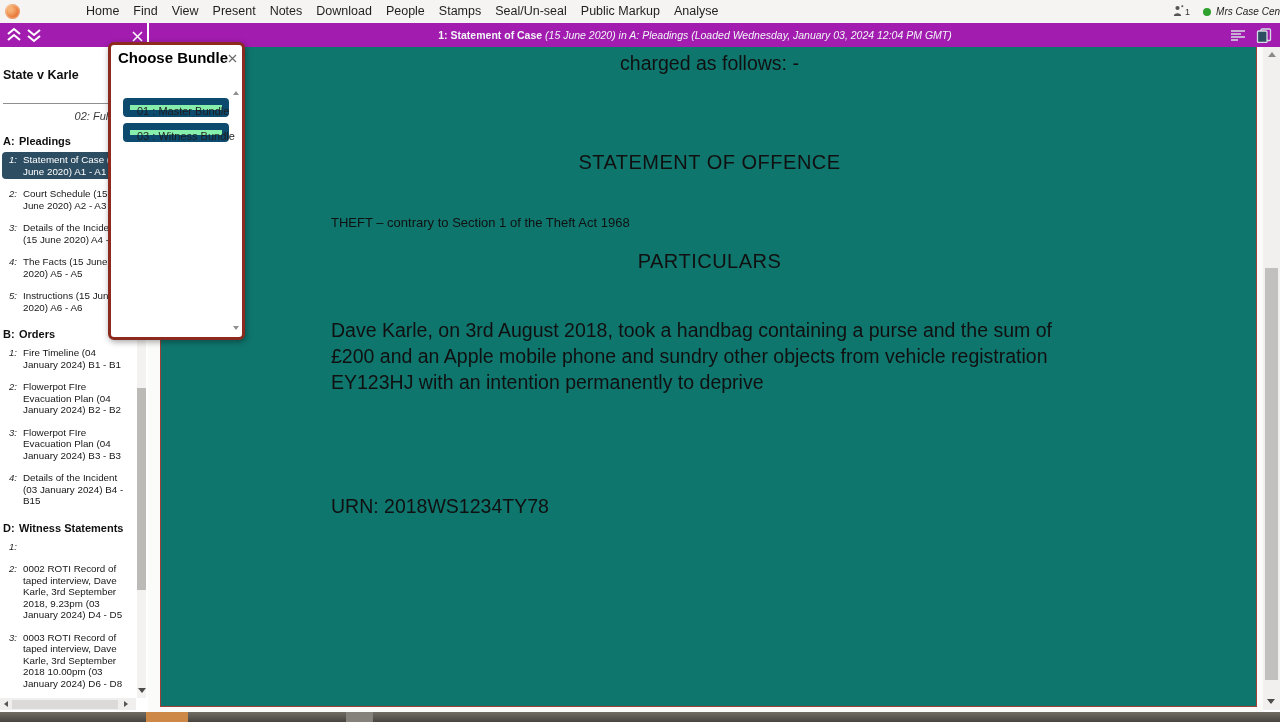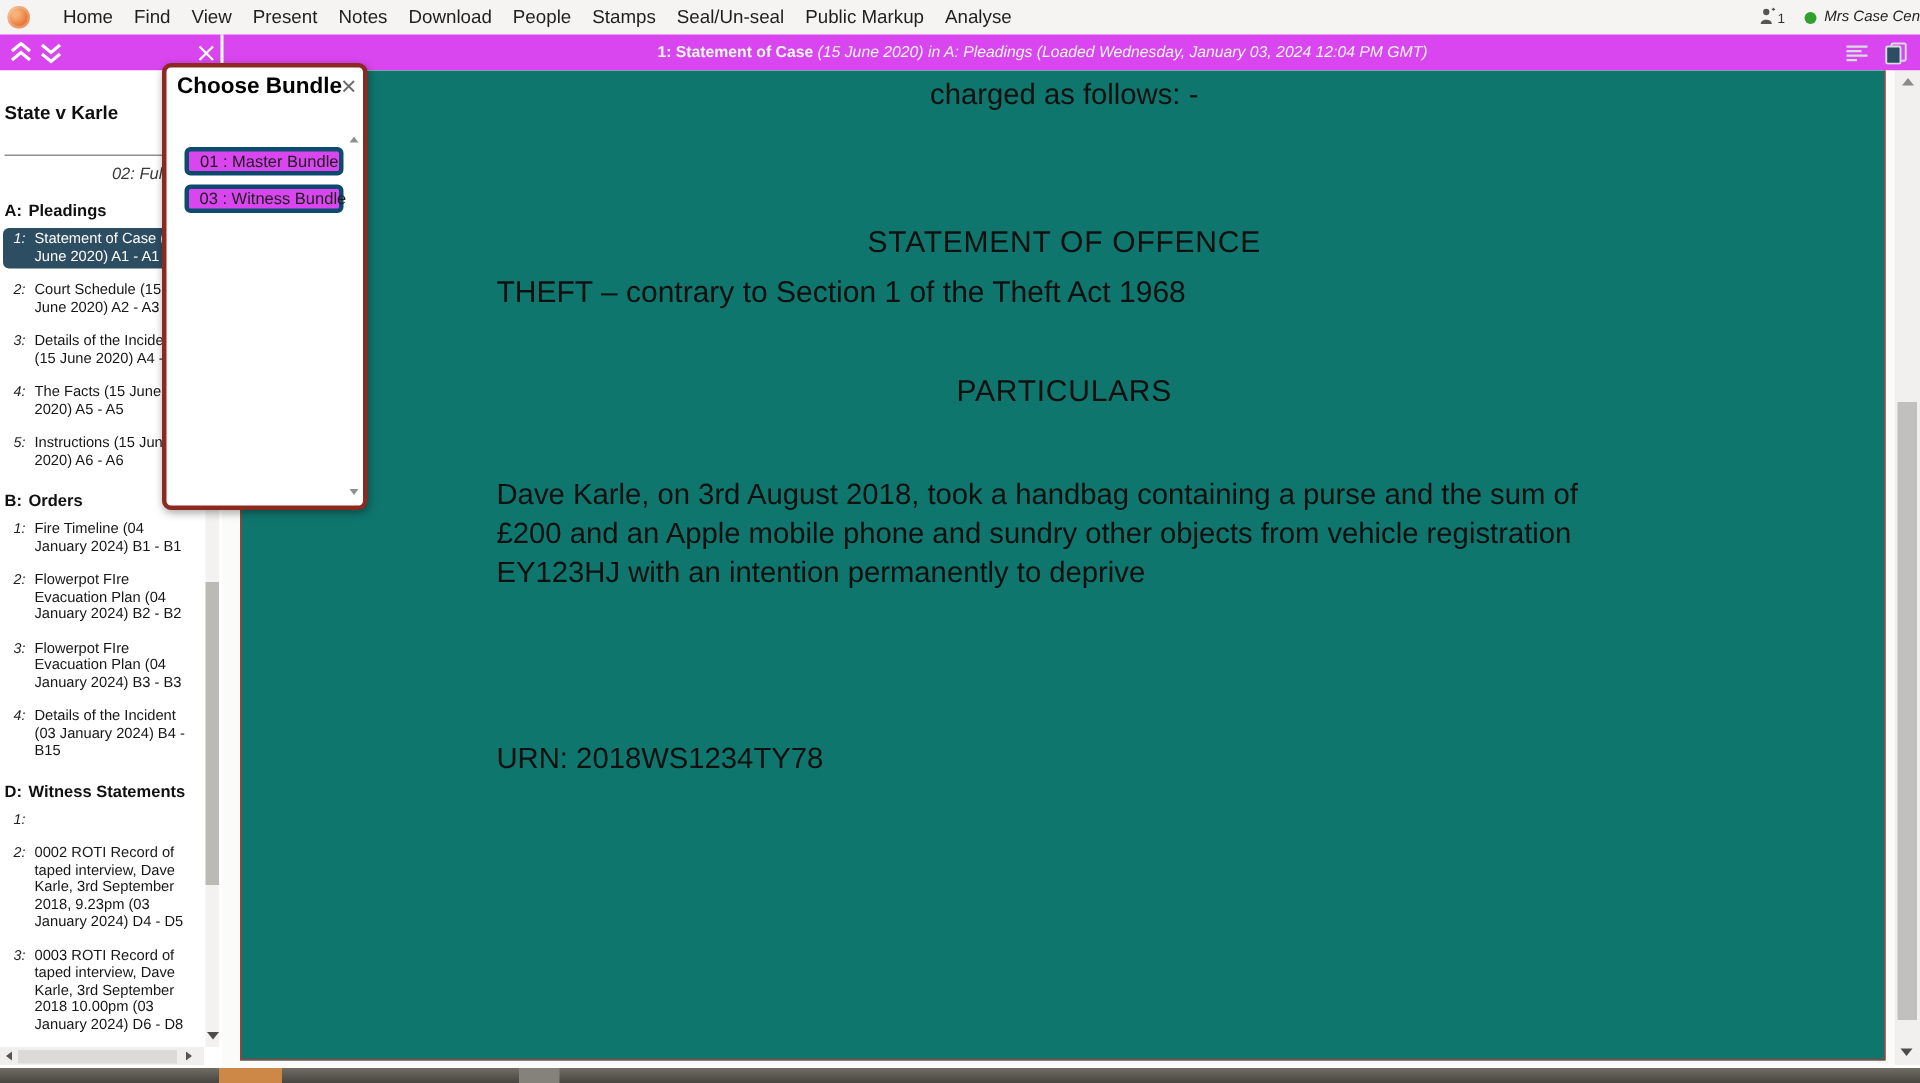--- a/index.html
+++ b/index.html
@@ -2,34 +2,34 @@
 <html><head>
 <meta charset="utf-8">
 <style>
   * { margin:0; padding:0; box-sizing:border-box; }
   html,body { width:1280px; height:722px; overflow:hidden; background:#fff;
               font-family:"Liberation Sans", sans-serif; }
   body { position:relative; }
 
   
   .menubar { position:absolute; left:0; top:0; width:1280px; height:23px;
-             background:#f6f4f2; display:flex; align-items:center; }
+             background:#f6f4f2; display:flex; align-items:center;gap:44px; }
   .app-logo { width:15px; height:15px; border-radius:50%; margin-left:5px;
               background:radial-gradient(circle at 35% 35%, #f6b276 15%, #e8793a 60%, #d96420 100%);
               box-shadow:inset 0 0 0 1.5px rgba(255,255,255,.25); }
   .menu-items { display:flex; margin-left:15px; }
   .menu-item { padding:0 7px; font-size:12.5px; line-height:23px; color:#1f1f1f; white-space:nowrap; cursor:default; }
   .presence { position:absolute; right:0; top:0; height:23px; display:flex; align-items:center; gap:5px; padding-right:0; }
   .viewers { display:flex; align-items:flex-start; gap:1px; }
   .viewers-count { font-size:9px; color:#333; line-height:14px; }
   .status-dot { width:8px; height:8px; border-radius:50%; background:#2ea12e; margin-left:8px; }
   .user-name { font-size:10px; color:#222; white-space:nowrap;font-style:italic; }
 
   
-  .teal-bar { position:absolute; left:0; top:23px; width:1280px; height:24px; background:#d946ef; }
+  .teal-bar { position:absolute; left:0; top:23px; width:1280px; height:24px; background:#a21caf; }
   .chev-btn { position:absolute; top:4px; width:18px; height:16px; cursor:pointer; }
   .chev-up { left:5px; } .chev-down { left:25px; }
   .close-index { position:absolute; left:131px; top:6px; width:13px; height:13px; cursor:pointer; }
   .teal-sep { position:absolute; left:147px; top:0; width:2px; height:24px; background:#ffffff; }
   .doc-title { position:absolute; left:150px; top:0; width:1090px; height:24px; line-height:24px;
                text-align:center; color:#f2f6f8; font-size:10.5px; white-space:nowrap; overflow:hidden; }
   .doc-title .t-bold { font-weight:bold; }
   .doc-title .t-meta { font-style:italic; }
   .teal-icons { position:absolute; right:8px; top:0; height:24px; display:flex; gap:9px; align-items:center; }
   .teal-icon { cursor:pointer; display:flex; align-items:center; }
@@ -68,32 +68,32 @@
 
   
   .popup { position:absolute; left:108px; top:42px; width:137px; height:298px; z-index:60;
            background:#fff; border:3px solid #8d2a20; border-radius:6px;
            box-shadow:1px 2px 6px rgba(0,0,0,.35); }
   .popup-title { margin:4px 0 0 7px; font-size:15px; font-weight:bold; color:#000; }
   .popup-close { position:absolute; top:4px; right:5px; width:9px; height:9px; cursor:pointer; }
   .popup-scroll-up { position:absolute; top:46px; right:3px; }
   .popup-scroll-dn { position:absolute; bottom:7px; right:3px; }
   .bundle-buttons { margin:32px 0 0 12px; display:flex; flex-direction:column; gap:6px; width:106px; }
-  .bundle-btn { height:19px; background:#d946ef; border:3px solid #0c4a6e; border-radius:4px;
+  .bundle-btn { height:19px; background:#86efac; border:7px solid #0c4a6e; border-radius:4px;
                 font-family:"Liberation Sans", sans-serif; font-size:11px; color:#1d1d1d;
                 text-align:center; padding:0 0 0 7px; cursor:pointer; white-space:nowrap; }
 
   
   .viewer { position:absolute; left:148px; top:47px; width:1115px; height:665px; background:#fbfbfa; overflow:hidden; }
   .page { position:absolute; left:12px; top:-5px; width:1097px; height:665px; background:#0f766e;
           border:1px solid #a04038; }
   .doc-text { position:absolute; color:#101010; }
   .t-charged     { top:9px;  left:0; width:1097px; text-align:center; font-size:19.5px; }
   .t-offence     { top:108px; left:0; width:1097px; text-align:center; font-size:20px; letter-spacing:.5px; }
-  .t-theft       { top:141px; left:170px; font-size:20px; }
+  .t-theft       { top:172px; left:170px; font-size:13px; }
   .t-particulars { top:207px; left:0; width:1097px; text-align:center; font-size:20px; letter-spacing:.5px; }
   .t-para        { top:274px; left:170px; width:756px; font-size:19.5px; line-height:26px; }
   .t-urn         { top:452px; left:170px; font-size:19.5px; }
 
   
   .main-vscroll { position:absolute; right:0; top:47px; width:17px; height:663px; background:#f1f0ee; }
   .mv-up { position:absolute; top:5px; left:5px; }
   .mv-thumb { position:absolute; left:2px; top:221px; width:13px; height:412px; background:#c2c0be; }
   .mv-down { position:absolute; bottom:6px; left:4px; border-top-color:#4c4c4c; }
 

